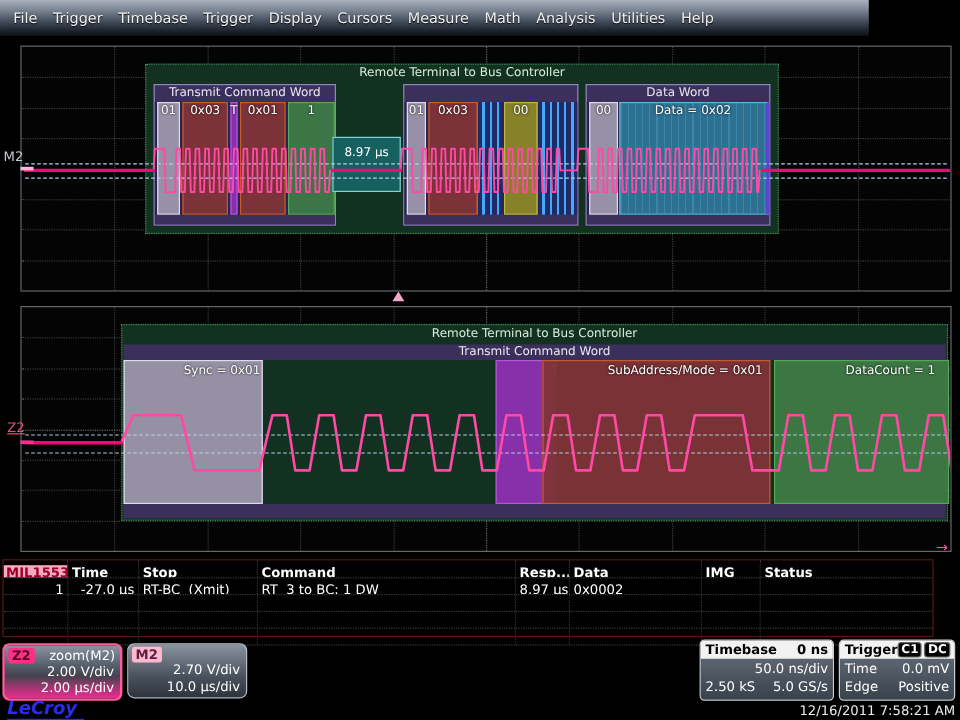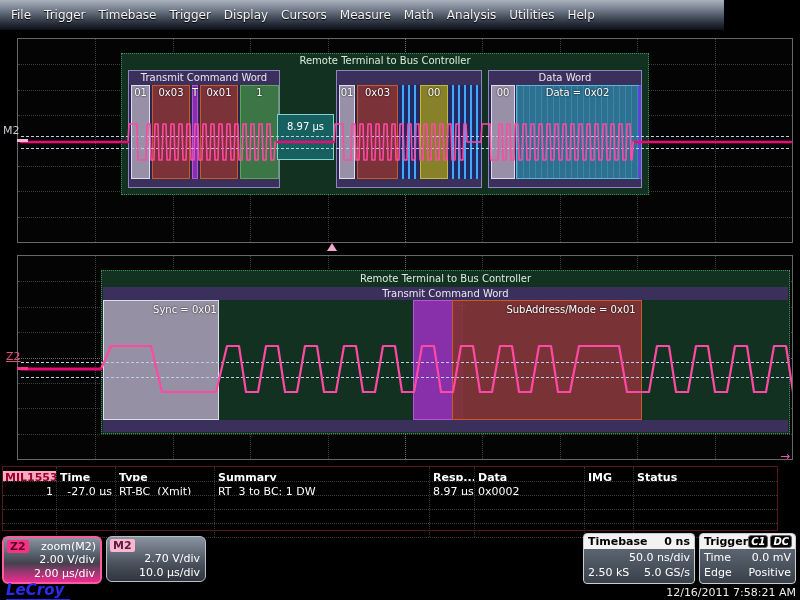--- a/index.html
+++ b/index.html
@@ -86,21 +86,21 @@
   .badge-z2{background:#ff2f88;color:#5a0020;}
   .badge-m2{background:#ffb6cf;color:#5a2040;}
 
   .info-box{position:absolute;top:533px;height:51px;border:1px solid #c8ced4;border-radius:4px;
     background:linear-gradient(180deg,#6a7480,#39414b);font-size:11px;color:#fff;box-sizing:border-box;z-index:5;}
   #tb-box{left:583px;width:112px;}
   #trg-box{left:699px;width:97px;}
   .info-head{display:flex;justify-content:space-between;align-items:center;background:#f2f2f2;color:#000;
     font-weight:bold;border-radius:3px 3px 0 0;padding:0 4px;line-height:15px;height:15px;}
   .info-row{display:flex;justify-content:space-between;padding:0 4px;line-height:12px;margin-top:3px;}
-  .tbadges{display:flex;gap:2px;font-style:italic;}
+  .tbadges{display:flex;gap:2px;}
   .tbadge{background:#000;color:#fff;font-size:10px;font-weight:bold;padding:0 2px;
           border-radius:3px;border:1px solid #666;line-height:11px;}
 
   
   .lecroy{position:absolute;left:6px;top:581px;color:#2b2bf0;font-weight:bold;font-style:italic;
           font-size:15px;border-bottom:2px solid #2b2bf0;padding-right:6px;z-index:6;}
   .datetime{position:absolute;right:4px;top:586px;color:#ececec;font-size:11px;z-index:6;}
 </style>
 </head>
 <body>
@@ -224,20 +224,23 @@
       <div class="m-segs">
         <div class="m-seg lav" style="left:0;width:116px">
             <span>Sync = 0x01</span>
           </div>
         <div class="m-seg pur" style="left:310px;width:37px">
             <span>T</span>
           </div>
         <div class="m-seg red" style="left:349px;width:190px">
             <span>SubAddress/Mode = 0x01</span>
           </div>
+        <div class="m-seg grn" style="left:542px;width:146px">
+            <span>DataCount = 1</span>
+          </div>
       </div>
       <div class="m-bottom"></div>
     </div>
 
     <svg id="mid-wave" class="wave" width="774" height="203">
         <polyline points="3,113 83,113 93,90 133,90 144,136 198,136 209,90 221,90 228,136 240,136 248,90 260,90 267,136 279,136 287,90 299,90 306,136 318,136 326,90 338,90 345,136 357,136 365,90 377,90 384,136 396,136 404,90 416,90 423,136 435,136 443,90 455,90 462,136 474,136 482,90 494,90 501,136 513,136 521,90 533,90 540,136 552,136 561,90 601,90 609,136 631,136 639,90 651,90 658,136 670,136 678,90 690,90 697,136 709,136 717,90 729,90 736,136 748,136 756,90 768,90 775,136 787,136" fill="none" stroke="#ff49a5" stroke-width="2.2" stroke-linejoin="round" stroke-linecap="round"></polyline>
         <polyline points="3,113 83,113" fill="none" stroke="#ee0a76" stroke-width="3" stroke-linejoin="round" stroke-linecap="round"></polyline>
       </svg>
   <div class="gv" style="left: 77.4px;"></div>
       <div class="gv" style="left: 154.8px;"></div>
@@ -258,22 +261,22 @@
     </div>
 
   <div class="chlabel z" style="left:6px;top:350px">Z2</div>
   <div class="tick" style="left:17px;top:367px;background:#ff2f90"></div>
   <div class="r-arrow"></div>
 
   <div class="dtable">
     <div class="t-row t-head">
       <div class="t-cell c0"><span class="mil">MIL1553</span></div>
       <div class="t-cell c1 th">Time</div>
-      <div class="t-cell c2 th">Type</div>
-      <div class="t-cell c3 th">Summary</div>
+      <div class="t-cell c2 th">Stop</div>
+      <div class="t-cell c3 th">Command</div>
       <div class="t-cell c4 th">Resp...</div>
       <div class="t-cell c5 th">Data</div>
       <div class="t-cell c6 th">IMG</div>
       <div class="t-cell c7 th">Status</div>
     </div>
     <div class="t-row t-data">
       <div class="t-cell c0 num">1</div>
       <div class="t-cell c1 num">-27.0 µs</div>
       <div class="t-cell c2">RT-BC  (Xmit)</div>
       <div class="t-cell c3">RT  3 to BC: 1 DW</div>

